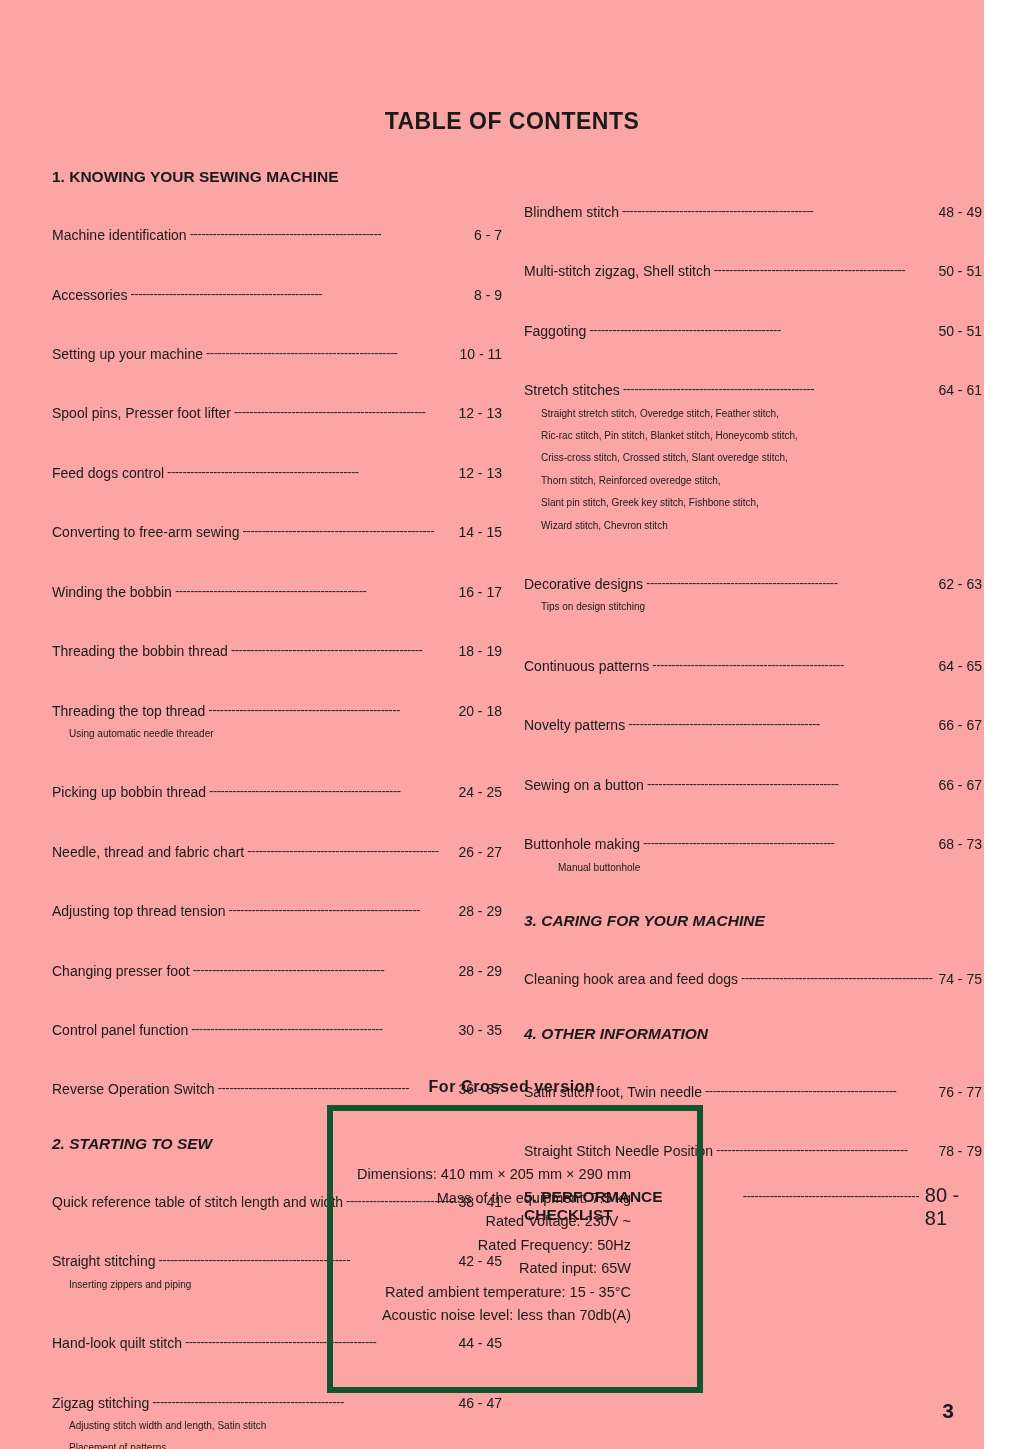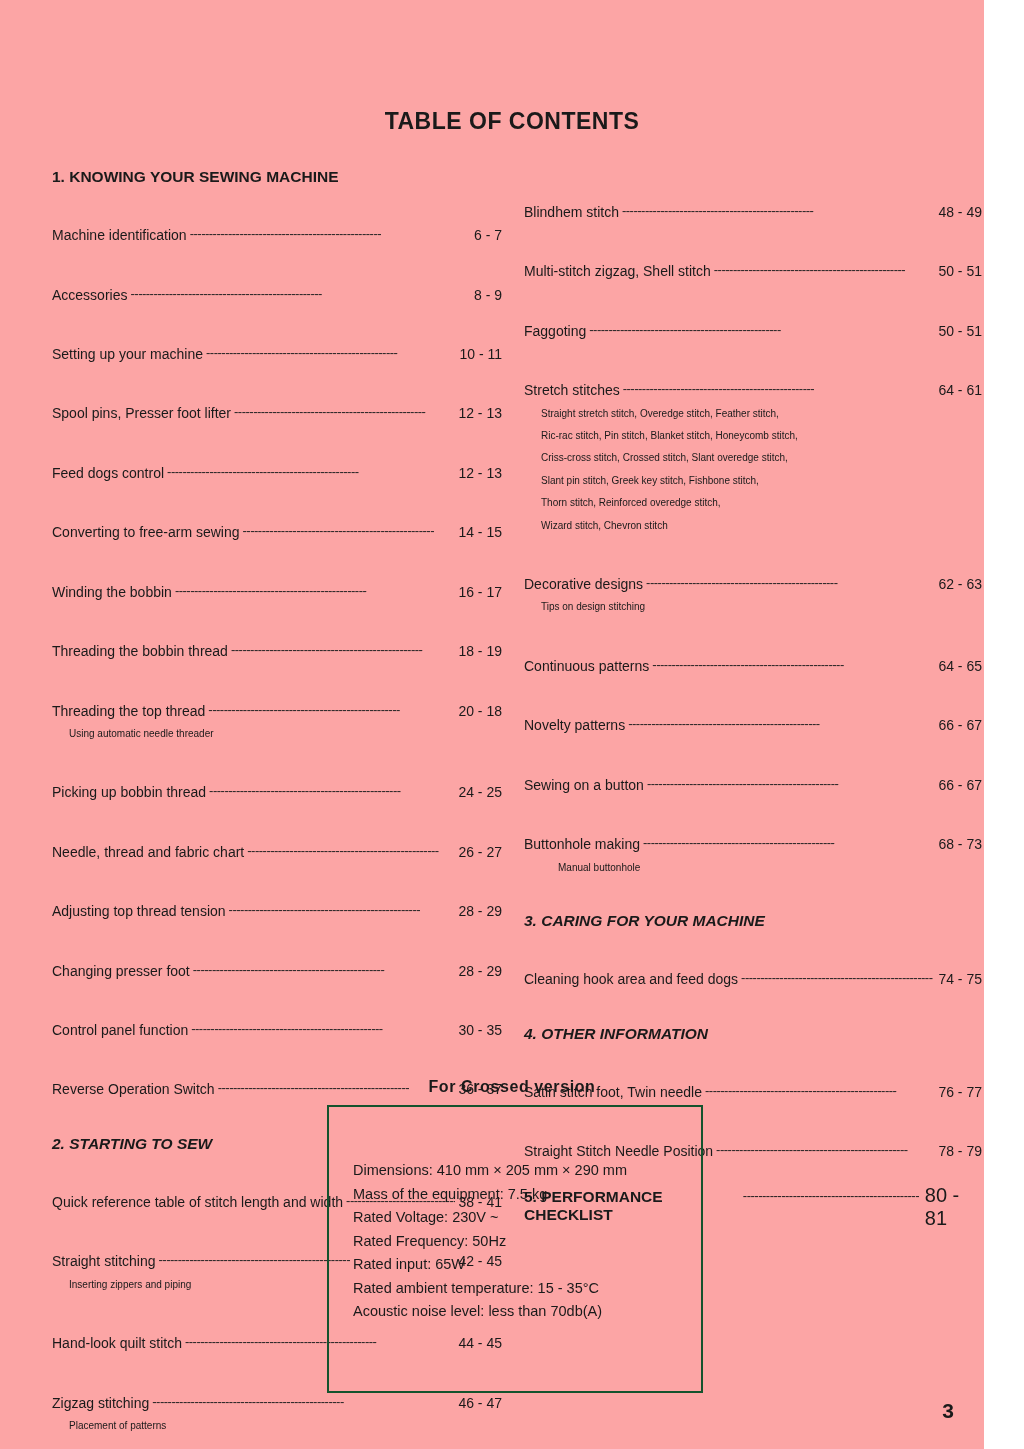--- a/index.html
+++ b/index.html
@@ -111,22 +111,23 @@
     font-size: 16px;
     font-weight: bold;
     letter-spacing: 0.6px;
   }
   .euro-box {
     position: absolute;
     top: 1105px;
     left: 327px;
     width: 376px;
     height: 288px;
-    border: 2px solid #14532d;
+    border: 6px solid #14532d;
     box-sizing: border-box;
+    text-align: right;
   }
   .euro-list {
     position: absolute;
     top: 52px;
     left: 24px;
     font-size: 14.5px;
     line-height: 23.5px;
   }
   .page-number {
     position: absolute;
@@ -262,20 +263,21 @@
         <span class="dots">--------------------------------------------------</span>
         <span class="pg">44 - 45</span>
       </div>
 
       <div class="entry">
         <span class="label">Zigzag stitching</span>
         <span class="dots">--------------------------------------------------</span>
         <span class="pg">46 - 47</span>
       </div>
 
+      <div class="sub">Adjusting stitch width and length, Satin stitch</div>
       <div class="sub">Placement of patterns</div>
 
     </div>
 
     <div class="col col-right">
 
       <div class="entry">
         <span class="label">Blindhem stitch</span>
         <span class="dots">--------------------------------------------------</span>
         <span class="pg">48 - 49</span>
@@ -295,22 +297,22 @@
 
       <div class="entry">
         <span class="label">Stretch stitches</span>
         <span class="dots">--------------------------------------------------</span>
         <span class="pg">64 - 61</span>
       </div>
 
       <div class="sub">Straight stretch stitch, Overedge stitch, Feather stitch,</div>
       <div class="sub">Ric-rac stitch, Pin stitch, Blanket stitch, Honeycomb stitch,</div>
       <div class="sub">Criss-cross stitch, Crossed stitch, Slant overedge stitch,</div>
+      <div class="sub">Thorn stitch, Reinforced overedge stitch,</div>
       <div class="sub">Slant pin stitch, Greek key stitch, Fishbone stitch,</div>
-      <div class="sub">Thorn stitch, Reinforced overedge stitch,</div>
       <div class="sub">Wizard stitch, Chevron stitch</div>
 
       <div class="entry">
         <span class="label">Decorative designs</span>
         <span class="dots">--------------------------------------------------</span>
         <span class="pg">62 - 63</span>
       </div>
 
       <div class="sub">Tips on design stitching</div>
 

